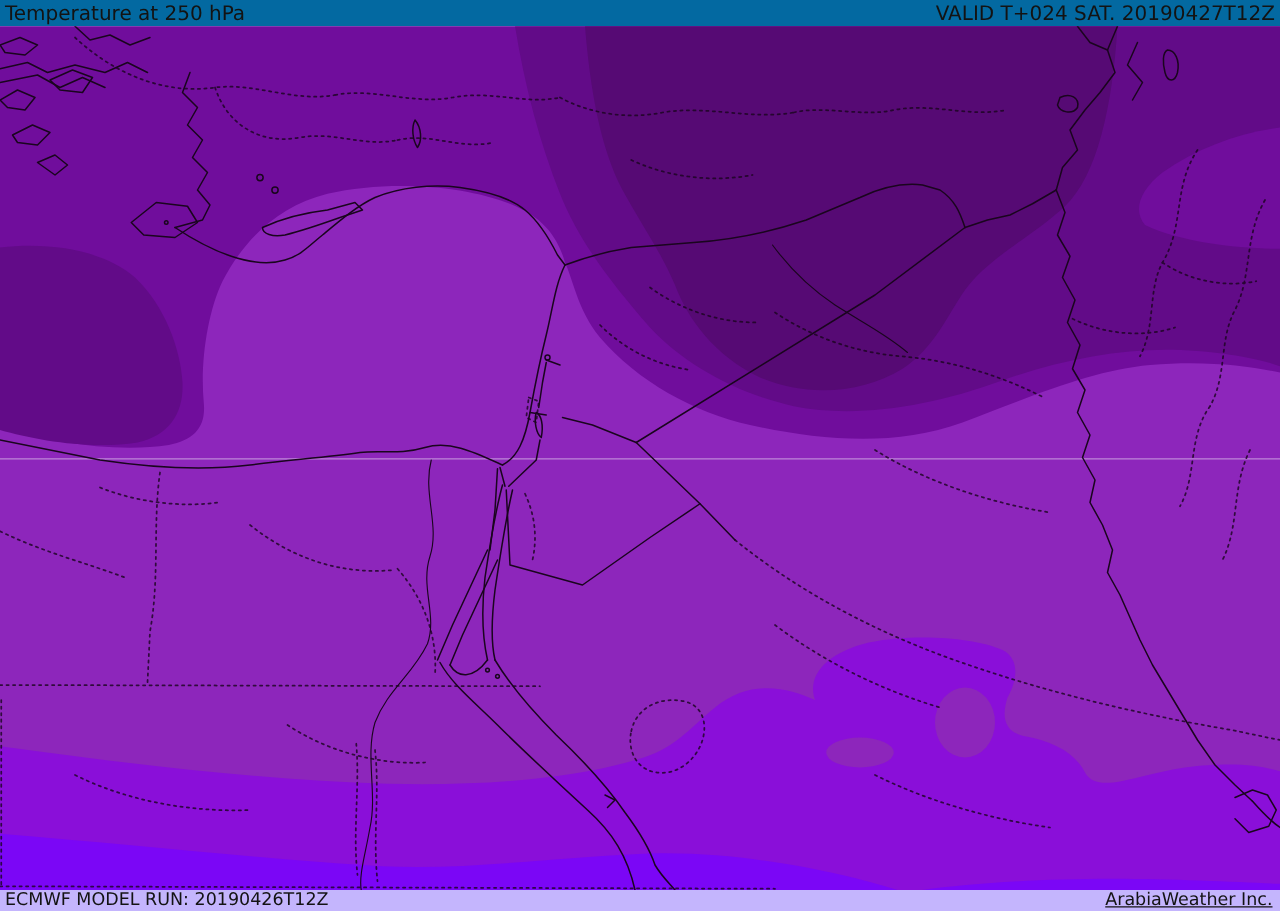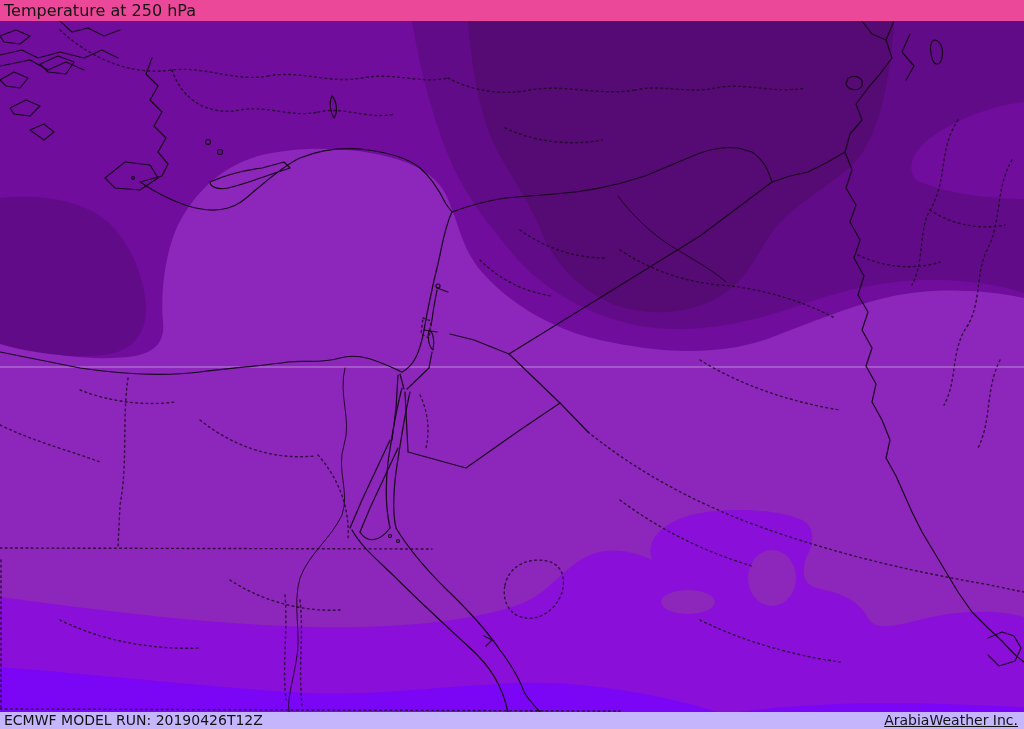--- a/index.html
+++ b/index.html
@@ -14,22 +14,23 @@
   #mapwrap{position:absolute;top:21px;left:0;width:1024px;height:691px;}
   svg{display:block;}
   .coast{fill:none;stroke-width:1.2;stroke-linejoin:round;stroke-linecap:round;}
   .riv{fill:none;stroke-width:0.9;stroke-linejoin:round;stroke-linecap:round;}
   .dot{fill:none;stroke-width:1.4;stroke-dasharray:1.8 3.4;opacity:0.8;
        stroke-linejoin:round;stroke-linecap:round;}
 </style>
 </head>
 <body>
 
-<div class="bar bar-top" style="background: #ec4899;">
+<div class="bar bar-top" style="background: #0369a1;">
   <span class="t" style="color: rgb(19, 19, 19);">Temperature at 250 hPa</span>
+  <span class="t" style="color: rgb(19, 19, 19);">VALID T+024 SAT. 20190427T12Z</span>
 </div>
 
 <div id="mapwrap">
 <svg width="1024" height="691" viewBox="0 21 1024 691">
 
   <g>
     <rect x="0" y="21" width="1024" height="691" fill="#8d26bb"></rect>
 
     <path d="M0,340 C40,355 95,362 135,356 C155,352 165,342 163,322 C160,290 166,250 178,225
          C195,192 222,165 262,155 C310,144 370,148 408,163 C430,172 445,185 452,210

